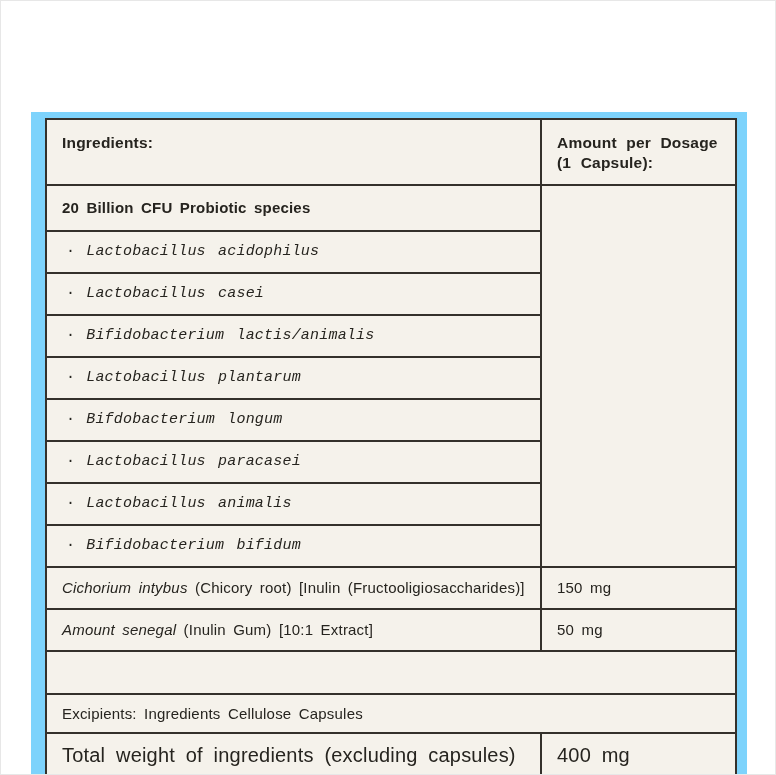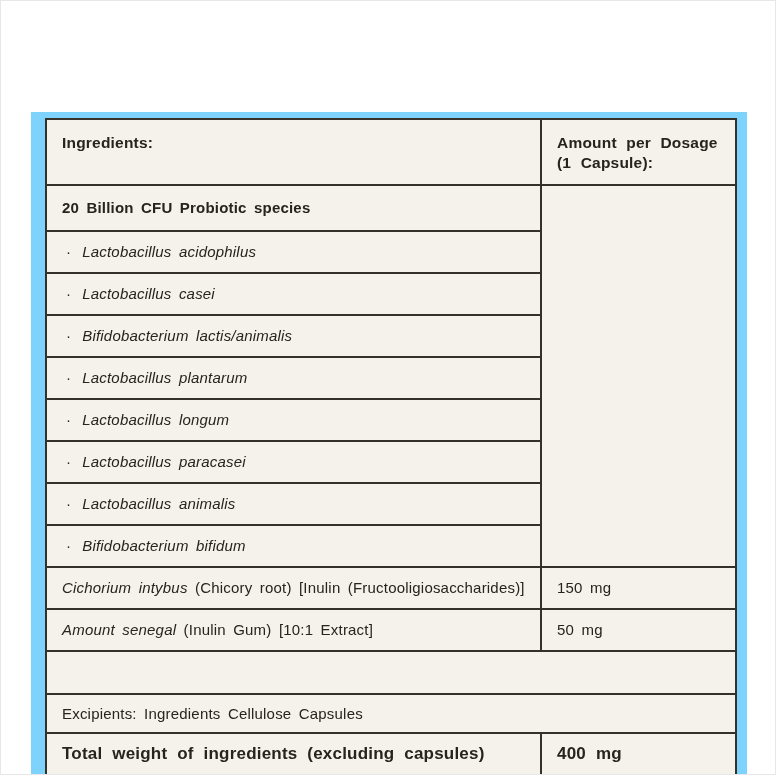--- a/index.html
+++ b/index.html
@@ -41,25 +41,25 @@
   }
   .facts-table th {
     vertical-align: top;
     padding-top: 13px;
     height: 51px; 
     font-weight: bold;
     word-spacing: 5px;
     font-size: 15.5px;
   }
   tr.r-intro td   { height: 44px; font-weight: bold; }
-  tr.r-species td { height: 40px; padding-left: 19px; }
+  tr.r-species td { height: 40px; padding-left: 19px; font-family: Liberation Mono, monospace; }
   tr.r-ing td     { height: 40px; }
   tr.r-spacer td  { height: 41px; }
   tr.r-excip td   { height: 37px; }
-  tr.r-total td   { height: 41px; font-weight: bold; word-spacing: 5px; font-size: 17px; }
+  tr.r-total td   { height: 41px; font-weight: normal; word-spacing: 5px; font-size: 20px; }
   .species-name, .latin-name { font-style: italic; }
   .bullet { display: inline-block; margin-right: 11px; font-style: normal; }
   .detail { font-style: normal; }
 </style>
 </head>
 <body>
 
 <div class="label-panel">
   <table class="facts-table">
     <colgroup>
@@ -83,21 +83,21 @@
       <tr class="r-species">
         <td><span class="bullet">·</span><span class="species-name">Lactobacillus casei</span></td>
       </tr>
       <tr class="r-species">
         <td><span class="bullet">·</span><span class="species-name">Bifidobacterium lactis/animalis</span></td>
       </tr>
       <tr class="r-species">
         <td><span class="bullet">·</span><span class="species-name">Lactobacillus plantarum</span></td>
       </tr>
       <tr class="r-species">
-        <td><span class="bullet">·</span><span class="species-name">Lactobacillus longum</span></td>
+        <td><span class="bullet">·</span><span class="species-name">Bifdobacterium longum</span></td>
       </tr>
       <tr class="r-species">
         <td><span class="bullet">·</span><span class="species-name">Lactobacillus paracasei</span></td>
       </tr>
       <tr class="r-species">
         <td><span class="bullet">·</span><span class="species-name">Lactobacillus animalis</span></td>
       </tr>
       <tr class="r-species">
         <td><span class="bullet">·</span><span class="species-name">Bifidobacterium bifidum</span></td>
       </tr>

